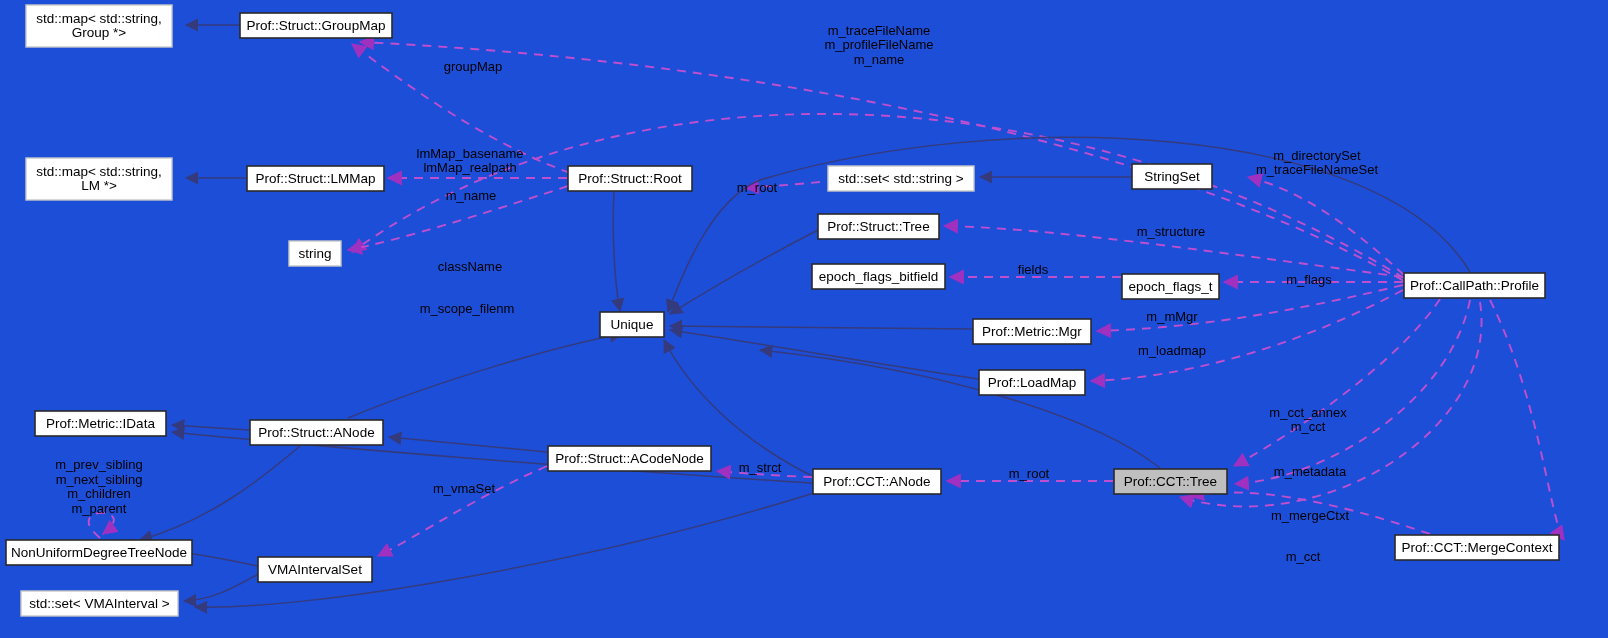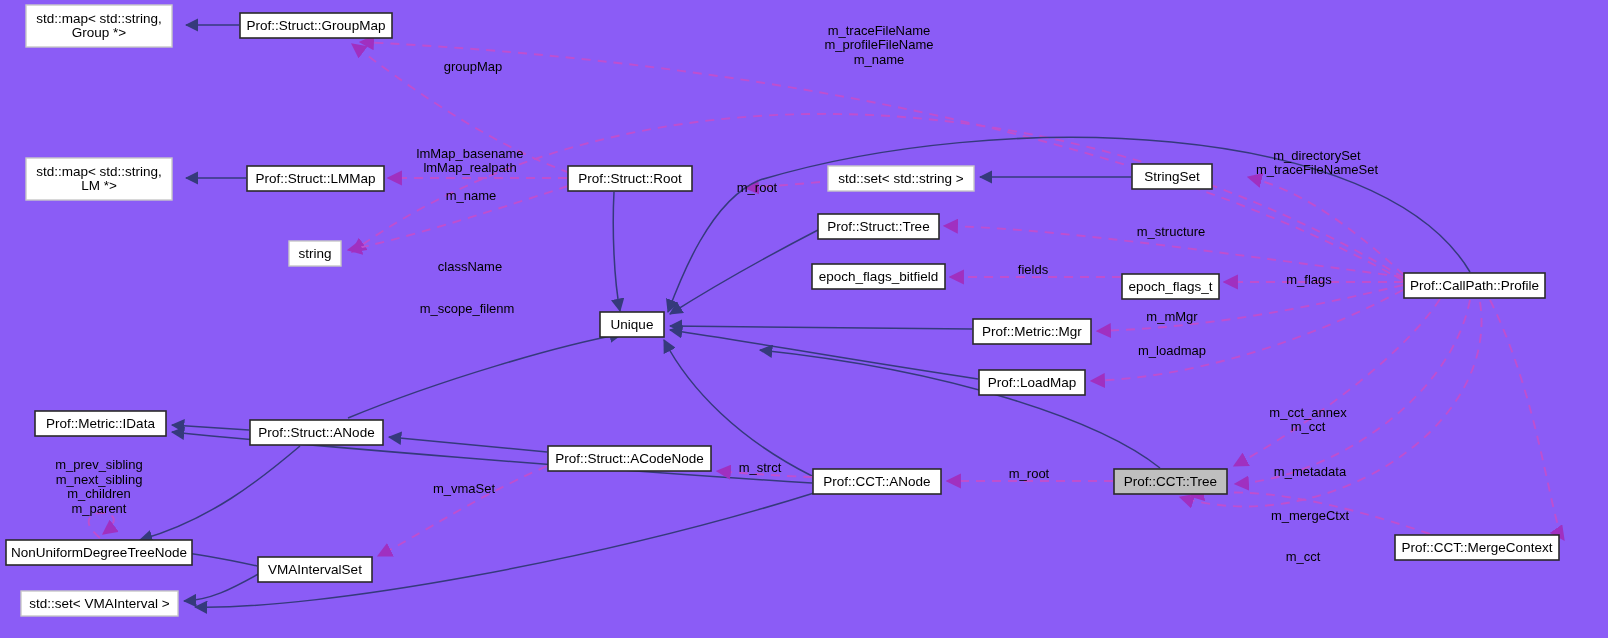--- a/index.html
+++ b/index.html
@@ -4,21 +4,21 @@
 <style>
   html, body {
     margin: 0;
     padding: 0;
     background: #ffffff;
   }
   #diagram-root {
     position: relative;
     width: 1608px;
     height: 638px;
-    background: #8b5cf6;
+    background: #1d4ed8;
     font-family: "Liberation Sans", sans-serif;
     overflow: hidden;
   }
   svg#uml-canvas {
     position: absolute;
     left: 0;
     top: 0;
     width: 1608px;
     height: 638px;
   }

